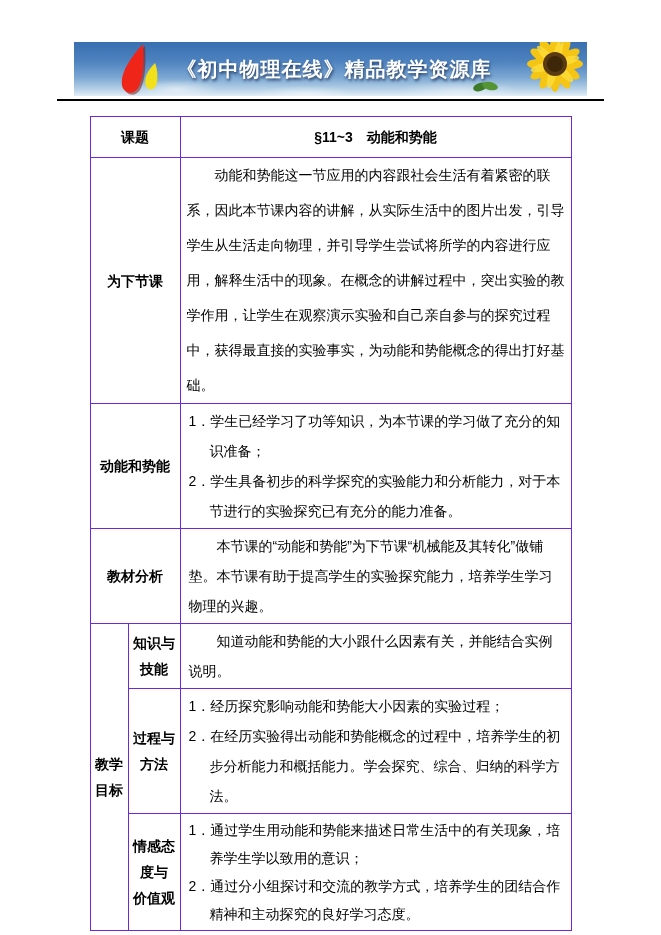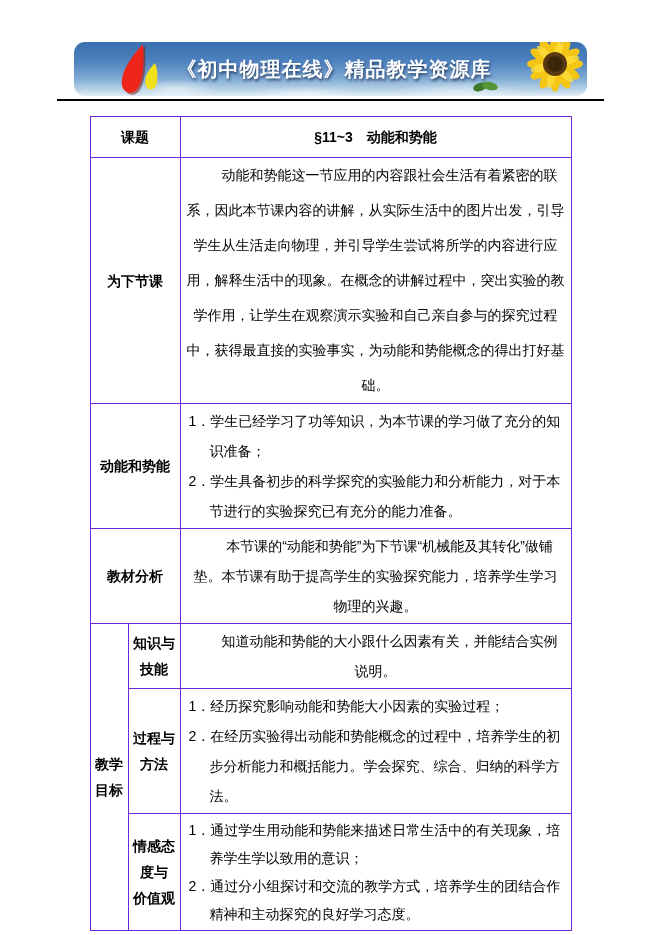--- a/index.html
+++ b/index.html
@@ -17,21 +17,20 @@
   .banner {
     position: relative;
     width: 513px; height: 54px;
     margin: 42px auto 0 auto;
     background:
       radial-gradient(60px 14px at 20% 88%, rgba(255,255,255,.55), rgba(255,255,255,0) 70%),
       radial-gradient(90px 16px at 75% 92%, rgba(255,255,255,.45), rgba(255,255,255,0) 70%),
       radial-gradient(70px 12px at 45% 96%, rgba(255,255,255,.5), rgba(255,255,255,0) 70%),
       linear-gradient(to bottom, #3a6fb0 0%, #4d82bf 35%, #7aa6d2 65%, #b7d2e7 88%, #e2eef7 100%);
     overflow: hidden;
-    border-radius: 11px;
   }
   .banner-text {
     position: absolute; left: 80px; top: 0; width: 360px; height: 100%;
     display: flex; flex-direction: column; align-items: center; justify-content: center;
   }
   .site-title {
     color: #fff; font-weight: bold; font-size: 20px; letter-spacing: 1px;
     text-shadow: 1px 2px 3px rgba(25,45,85,.85);
     white-space: nowrap;
   }
@@ -64,21 +63,21 @@
     white-space: pre-line; line-height: 26px; padding: 2px;
   }
   td.cnt { padding: 2px 8px; line-height: 30px; }
   tr.r1 { height: 41px; }  tr.r1 td.cnt { text-align: center; font-weight: bold; font-size: 14px; }
   tr.r2 { height: 141px; } tr.r2 td.cnt { line-height: 35px; padding: 0 6px; }
   tr.r3 { height: 90px; }
   tr.r4 { height: 67px; }
   tr.r5 { height: 65px; }
   tr.r6 { height: 105px; }
   tr.r7 { height: 115px; } tr.r7 td.cnt { line-height: 28px; }
-  .indent { text-indent: 2em; text-align: center; }
+  .indent { text-indent: 2em; }
   .num-item { padding-left: 21px; text-indent: -21px; }
 </style>
 </head>
 <body>
 
 <div class="page">
 
   <div class="banner">
     <span class="logo">
       <svg width="48" height="52" viewBox="0 0 48 52">

